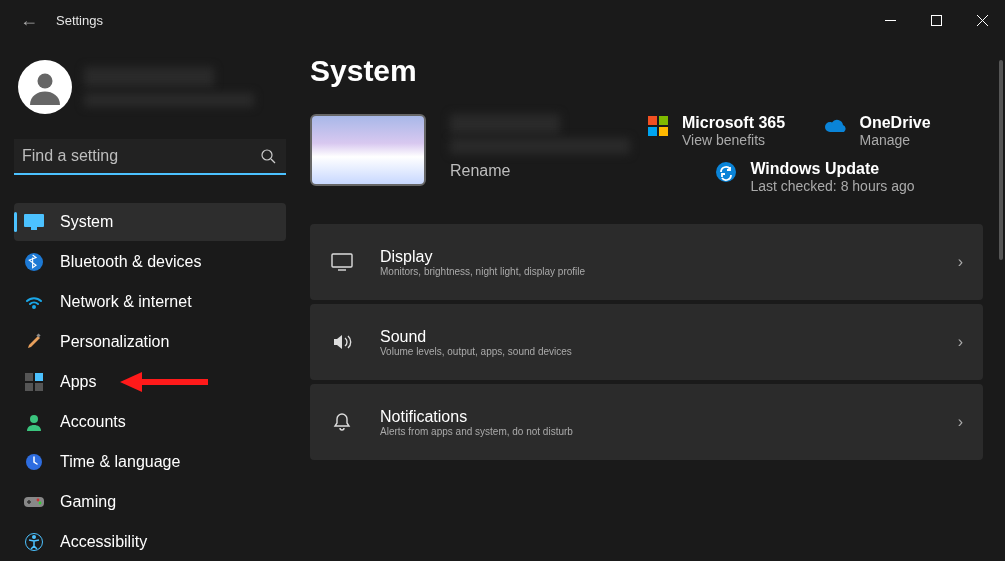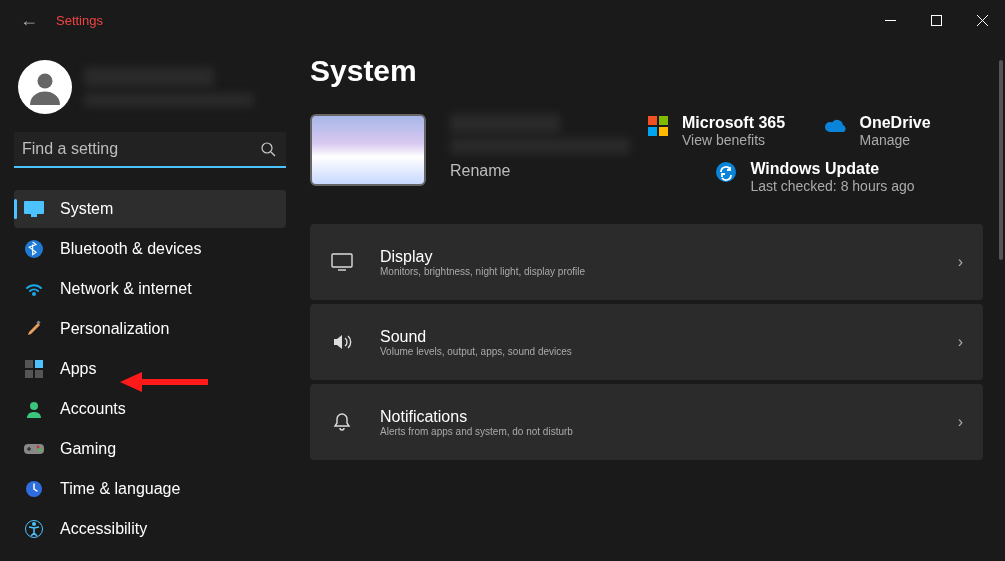--- a/index.html
+++ b/index.html
@@ -2,30 +2,30 @@
 <html><head>
 <meta charset="utf-8">
 <style>
   * { margin: 0; padding: 0; box-sizing: border-box; font-family: "Segoe UI", sans-serif; }
   body { background: #1a1a1a; color: #fff; width: 1005px; height: 561px; overflow: hidden; position: relative; }
 
   
   .titlebar { height: 40px; display: flex; align-items: center; justify-content: space-between; }
   .titlebar-left { display: flex; align-items: center; gap: 18px; padding-left: 20px; }
   .back-btn { color: #aaa; font-size: 18px; }
-  .title-text { font-size: 13px; color: #ef4444; }
+  .title-text { font-size: 13px; color: #e5e5e5; }
   .titlebar-right { display: flex; }
   .win-btn { width: 46px; height: 32px; display: flex; align-items: center; justify-content: center; color: #fff; }
   .win-btn svg { stroke: #fff; }
 
   
   .layout { display: flex; height: calc(561px - 40px); }
 
   
-  .sidebar { width: 300px; padding: 10px 14px 0 14px; display: flex; flex-direction: column; }
+  .sidebar { width: 300px; padding: 10px 14px 0 14px; display: flex; flex-direction: column; justify-content: space-between; }
   .user-row { display: flex; align-items: center; gap: 12px; margin: 10px 4px 18px 4px; }
   .avatar { width: 54px; height: 54px; border-radius: 50%; background: #fff; display: flex; align-items: center; justify-content: center; }
   .avatar svg { width: 36px; height: 36px; }
   .user-text { flex: 1; }
   .user-text .blur { background: #2a2a2a; border-radius: 2px; filter: blur(4px);}
   .user-text .l1 { height: 20px; width: 130px; margin-bottom: 6px; }
   .user-text .l2 { height: 14px; width: 170px; }
 
   .search-wrap { position: relative; margin-bottom: 22px; }
   .search-input { width: 100%; height: 36px; background: #222; border: none; border-bottom: 2px solid #4cc2ff; color: #ccc; font-size: 16px; padding: 0 36px 0 8px; outline: none; }
@@ -176,37 +176,37 @@
         <span class="nav-icon">
             <svg width="18" height="18" viewBox="0 0 18 18">
               <circle cx="9" cy="6" r="4" fill="#3ac47d"></circle>
               <path d="M2 18c0-4 3-6 7-6s7 2 7 6" fill="#3ac47d"></path>
             </svg>
           </span>
         <span>Accounts</span>
       </div>
       <div class="nav-item">
         <span class="nav-icon">
+            <svg width="18" height="18" viewBox="0 0 18 18">
+              <circle cx="9" cy="9" r="8" fill="#2e6de0"></circle>
+              <path d="M9 4v5l3 2" stroke="#fff" stroke-width="1.5" fill="none" stroke-linecap="round"></path>
+            </svg>
+          </span>
+        <span>Time &amp; language</span>
+      </div>
+      <div class="nav-item">
+        <span class="nav-icon">
             <svg width="20" height="14" viewBox="0 0 20 14">
               <path d="M4 2h12a4 4 0 014 4v2a4 4 0 01-4 4H4A4 4 0 010 8V6a4 4 0 014-4z" fill="#888"></path>
               <circle cx="14" cy="5" r="1.4" fill="#c33"></circle>
               <circle cx="16" cy="8" r="1.4" fill="#3c3"></circle>
               <path d="M5 5v4M3 7h4" stroke="#333" stroke-width="1.5"></path>
             </svg>
           </span>
         <span>Gaming</span>
-      </div>
-      <div class="nav-item">
-        <span class="nav-icon">
-            <svg width="18" height="18" viewBox="0 0 18 18">
-              <circle cx="9" cy="9" r="8" fill="#2e6de0"></circle>
-              <path d="M9 4v5l3 2" stroke="#fff" stroke-width="1.5" fill="none" stroke-linecap="round"></path>
-            </svg>
-          </span>
-        <span>Time &amp; language</span>
       </div>
       <div class="nav-item">
         <span class="nav-icon">
             <svg width="18" height="18" viewBox="0 0 18 18">
               <circle cx="9" cy="9" r="8.5" fill="none" stroke="#4cc2ff" stroke-width="1"></circle>
               <circle cx="9" cy="4" r="2" fill="#4cc2ff"></circle>
               <path d="M4 7l5 1 5-1M9 8v5m-3 3l3-3 3 3" stroke="#4cc2ff" stroke-width="1.5" fill="none"></path>
             </svg>
           </span>
         <span>Accessibility</span>

